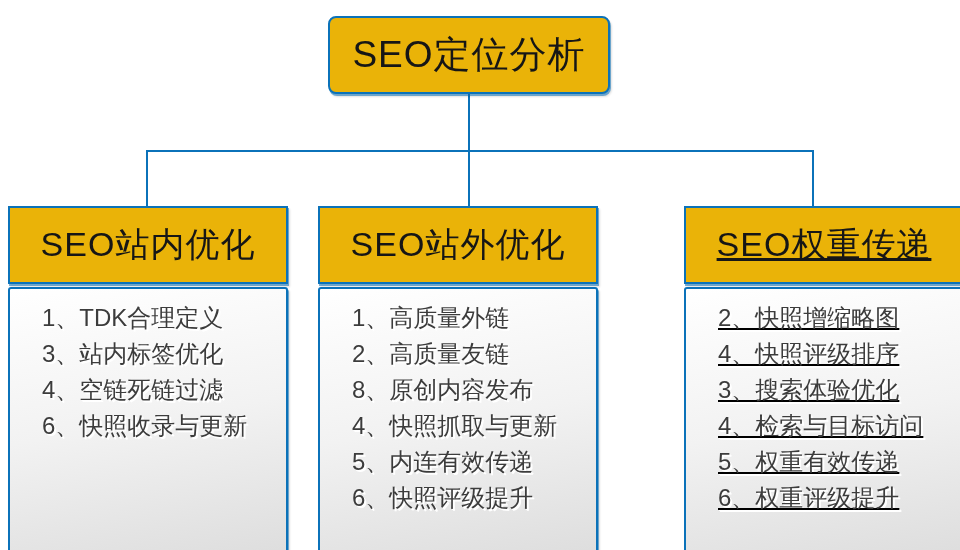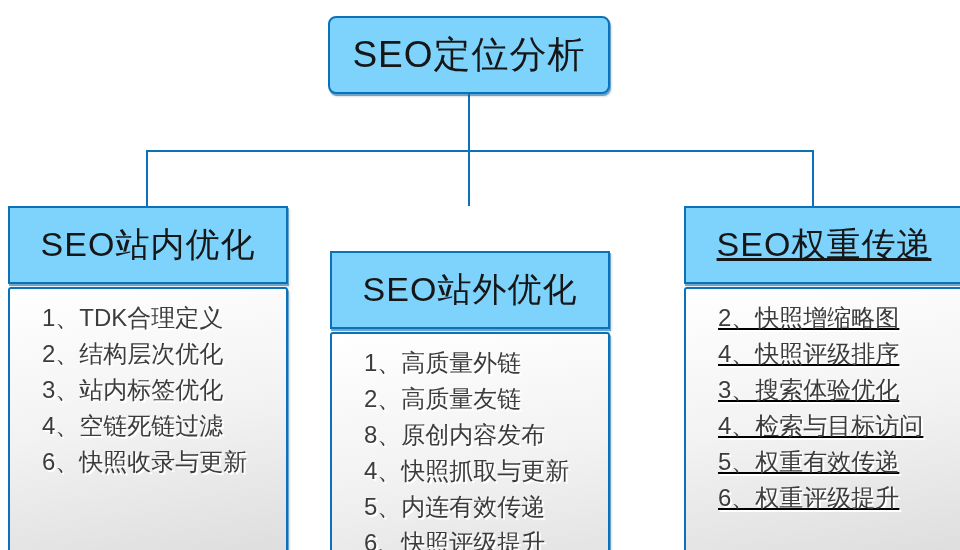--- a/index.html
+++ b/index.html
@@ -16,21 +16,21 @@
 
   .connectors {
     position: absolute;
     left: 0; top: 0;
     width: 960px; height: 550px;
     z-index: 0;
   }
 
   .node-box {
     position: absolute;
-    background: #7dd3fc;
+    background: #eab308;
     border: 2px solid #0b72b9;
     display: flex;
     align-items: center;
     justify-content: center;
     color: #161616;
     z-index: 1;
     box-shadow: 1px 2px 0 rgba(11,114,185,0.55), 2px 3px 2px rgba(0,0,0,0.12);
   }
 
   .root-box {
@@ -55,21 +55,21 @@
     height: 302px;
     border: 2px solid #0b72b9;
     border-radius: 3px 3px 12px 12px;
     background: linear-gradient(170deg, #ffffff 0%, #f2f2f2 45%, #d9d9d9 100%);
     padding: 11px 10px 0 32px;
     z-index: 1;
     box-shadow: 1px 2px 0 rgba(11,114,185,0.55), 2px 3px 2px rgba(0,0,0,0.12);
   }
 
   .col-1 { left: 8px;   width: 280px; }
-  .col-2 { left: 330px; width: 280px; margin-top: 45px; }
+  .col-2 { left: 318px; width: 280px; }
   .col-3 { left: 684px; width: 280px; text-decoration: underline; }
 
   .list-item {
     height: 36px;
     display: flex;
     align-items: center;
     font-size: 24px;
     color: #3c3c3c;
     text-shadow: 2px 2px 0 #ffffff, 1px 1px 0 #ffffff;
     white-space: nowrap;
@@ -90,21 +90,20 @@
 
   <div class="node-box root-box">
     <span>SEO定位分析</span>
   </div>
 
   <div class="node-box branch-header col-1">
     <span>SEO站内优化</span>
   </div>
   <div class="branch-list col-1">
     <div class="list-item">1、TDK合理定义</div>
-    <div class="list-item">2、结构层次优化</div>
     <div class="list-item">3、站内标签优化</div>
     <div class="list-item">4、空链死链过滤</div>
     <div class="list-item">6、快照收录与更新</div>
   </div>
 
   <div class="node-box branch-header col-2">
     <span>SEO站外优化</span>
   </div>
   <div class="branch-list col-2">
     <div class="list-item">1、高质量外链</div>

